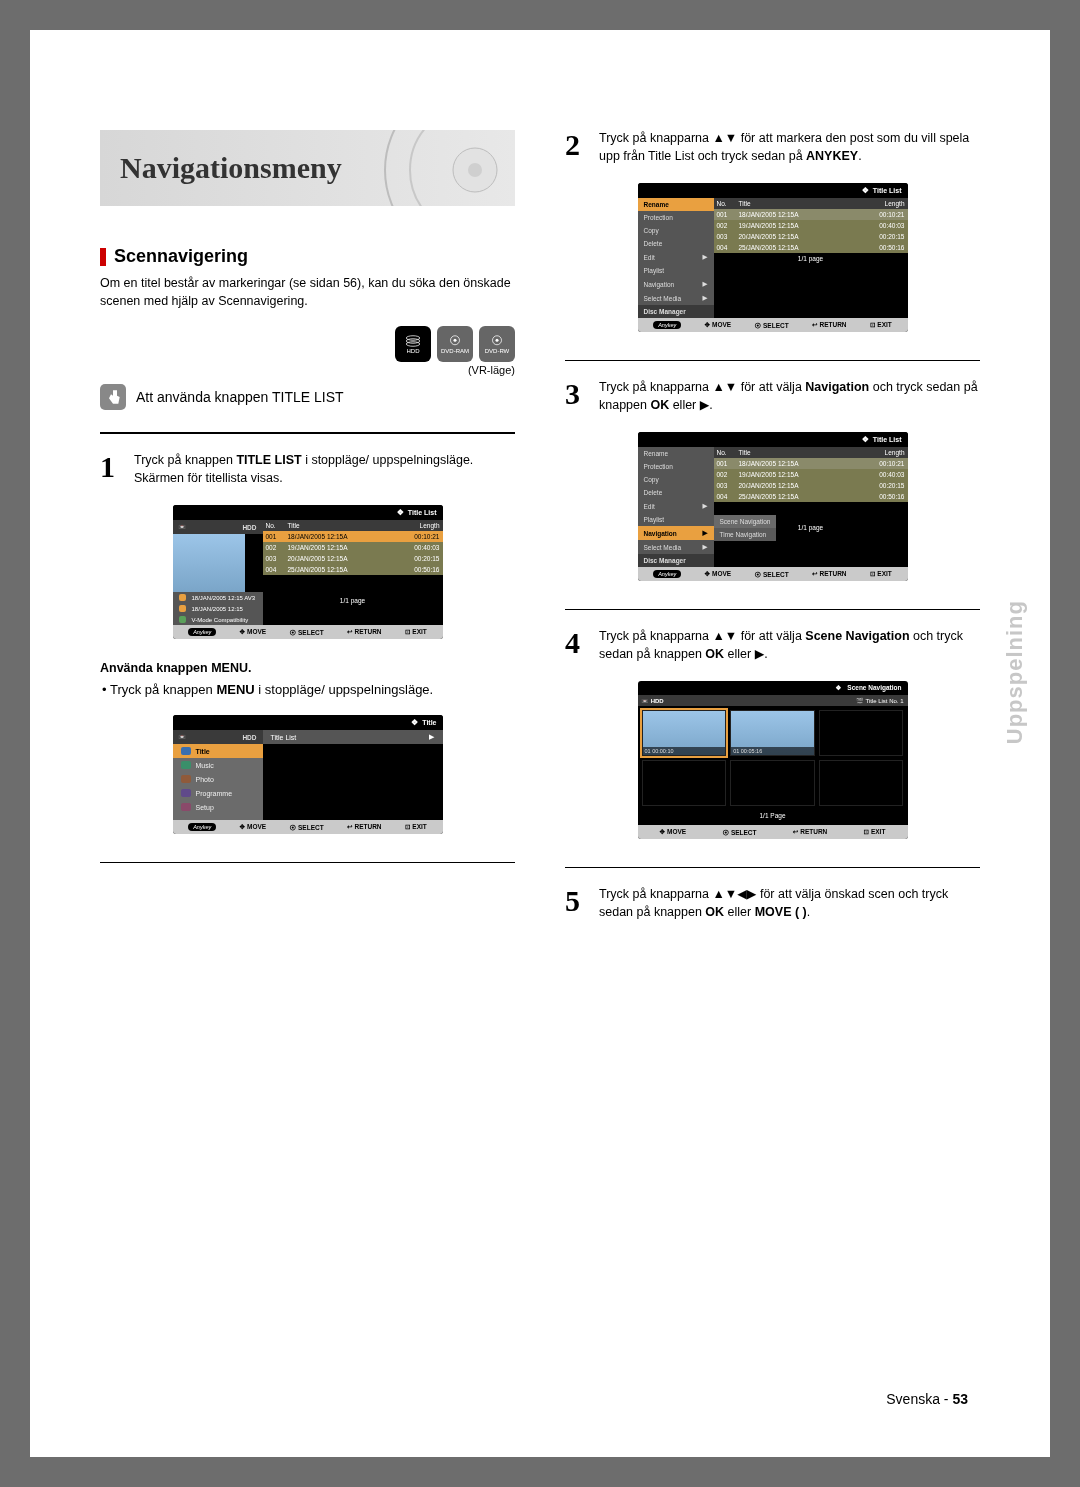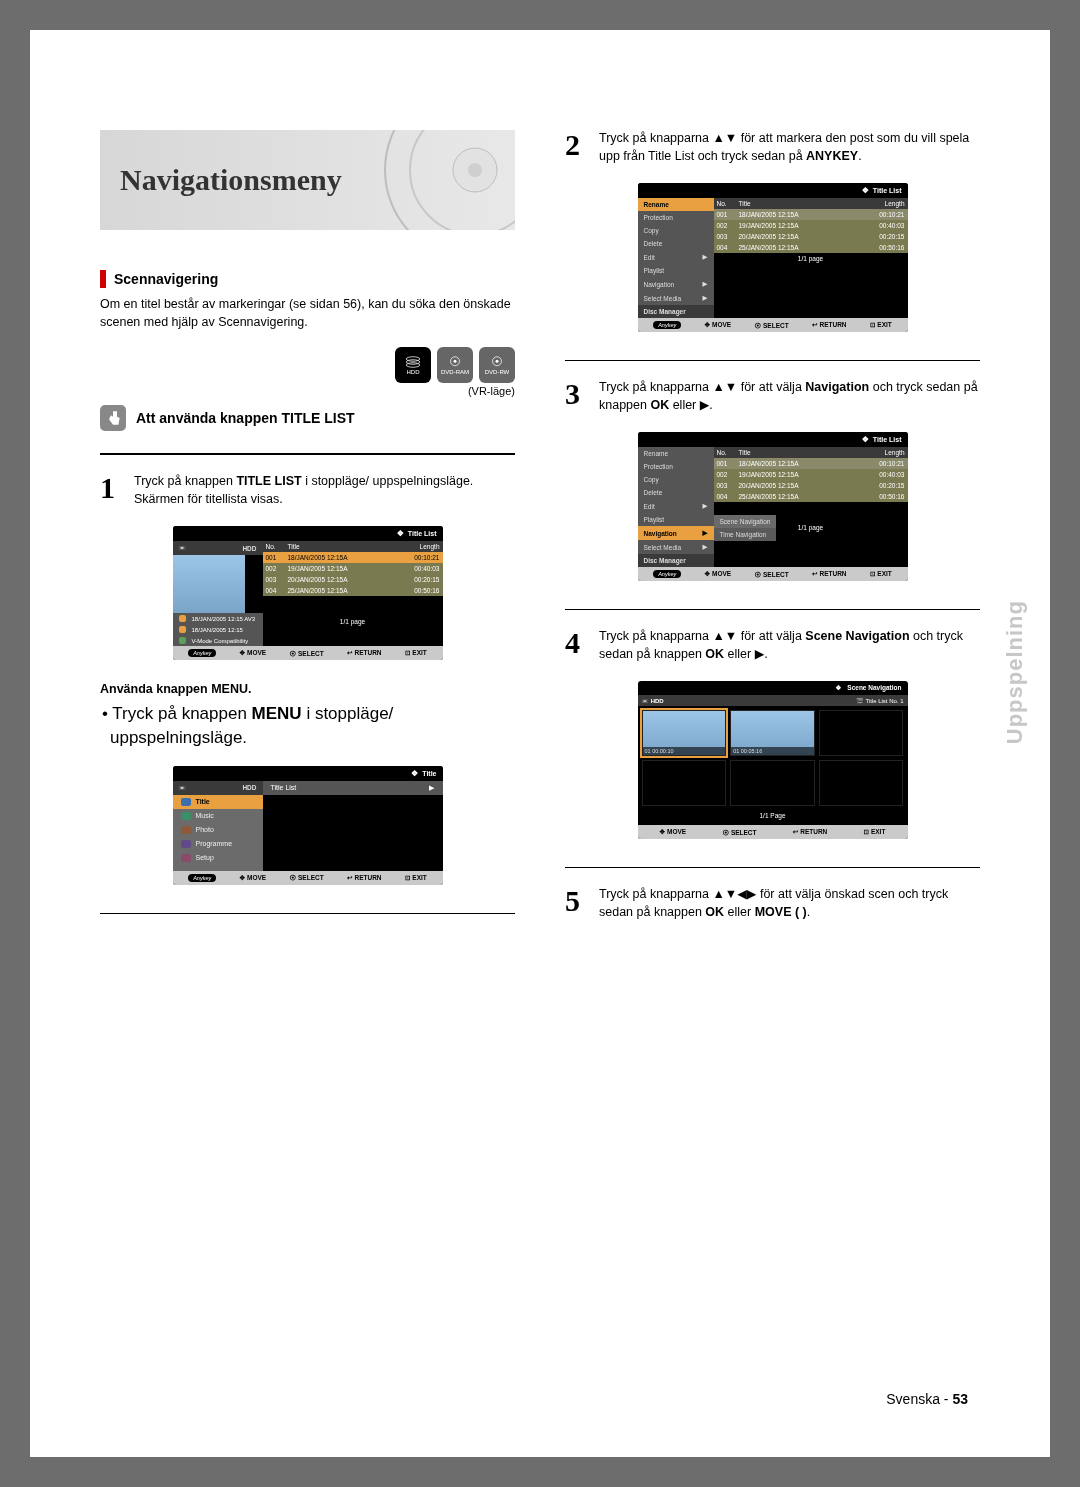--- a/index.html
+++ b/index.html
@@ -19,55 +19,55 @@
     padding: 100px 70px 50px 70px;
     position: relative;
   }
   .col { flex: 1; display: flex; flex-direction: column; }
   .col-left { padding-right: 25px; }
   .col-right { padding-left: 25px; }
 
   
   .banner {
     background: linear-gradient(to right, #d7d7d7, #e8e8e8);
-    height: 100px;
+    height: 76px;
     display: flex;
     align-items: center;
     padding-left: 20px;
     position: relative;
     overflow: hidden;
     margin-bottom: 40px;
   }
   .banner svg.disc { position: absolute; right: -20px; top: -20px; }
   .banner-title { font-size: 30px; font-weight: bold; color: #333; font-family: Georgia, serif; position: relative; z-index: 2; }
 
-  .section-head { display: flex; align-items: center; gap: 8px; font-size: 14px; font-weight: bold; margin-bottom: 8px; }
+  .section-head { display: flex; align-items: center; gap: 8px; font-size: 18px; font-weight: bold; margin-bottom: 8px; }
   .red-bar { width: 6px; height: 18px; background: #c00; display: inline-block; }
   .intro { font-size: 12.5px; line-height: 1.4; margin-bottom: 10px; }
 
   .disc-icons { display: flex; justify-content: flex-end; gap: 6px; margin-top: 6px; }
   .disc-icon { width: 36px; height: 36px; border-radius: 6px; display: flex; flex-direction: column; align-items: center; justify-content: center; font-size: 6px; color: #fff; }
   .di-hdd { background: #000; }
   .di-ram { background: #666; }
   .di-rw { background: #666; }
   .disc-icon svg { width: 18px; height: 14px; }
   .vr-lage { text-align: right; font-size: 11px; margin: 2px 0 8px 0; }
 
   .subtitle-row { display: flex; align-items: center; gap: 10px; margin-bottom: 8px; }
   .hand-icon { width: 26px; height: 26px; border-radius: 5px; background: #888; display: flex; align-items: center; justify-content: center; color: #fff; font-size: 14px; }
-  .subtitle { font-weight: bold; font-size: 14px; }
+  .subtitle { font-weight: normal; font-size: 14px; }
 
   .rule { border: none; border-top: 2px solid #000; margin: 14px 0 18px 0; }
   .rule-thin { border: none; border-top: 1px solid #000; margin: 16px 0 18px 0; }
 
   .step { display: flex; gap: 8px; font-size: 12.5px; line-height: 1.4; margin-bottom: 10px; }
   .step-num { font-size: 30px; font-weight: bold; font-family: Georgia, serif; line-height: 1; min-width: 26px; }
 
   .sub-bold { font-weight: bold; font-size: 12.5px; margin: 10px 0 6px 0; }
-  .bullet { font-size: 17px; line-height: 1.4; padding-left: 10px; text-indent: -8px; margin-bottom: 8px; }
+  .bullet { font-size: 13px; line-height: 1.4; padding-left: 10px; text-indent: -8px; margin-bottom: 8px; }
 
   
   .osd { width: 270px; background: #000; color: #fff; font-size: 7px; margin: 8px auto 12px auto; border-radius: 3px; overflow: hidden; }
   .osd-head { display: flex; align-items: center; gap: 4px; padding: 3px 6px; background: #000; font-weight: bold; }
   .osd-head .diamond { color: #fff; font-size: 8px; }
   .osd-body { display: flex; min-height: 90px; }
   .osd-side-item { padding: 3px 6px; color: #ddd; display: flex; align-items: center; justify-content: space-between; font-size: 6.5px; }
   .osd-thumb { width: 72px; height: 58px; background: linear-gradient(#9cc5e8, #7aa5c8); position: relative; }
   .osd-table { flex: 1; background: #000; }
   .osd-thead { display: flex; background: #3a3a3a; font-size: 6.5px; }

